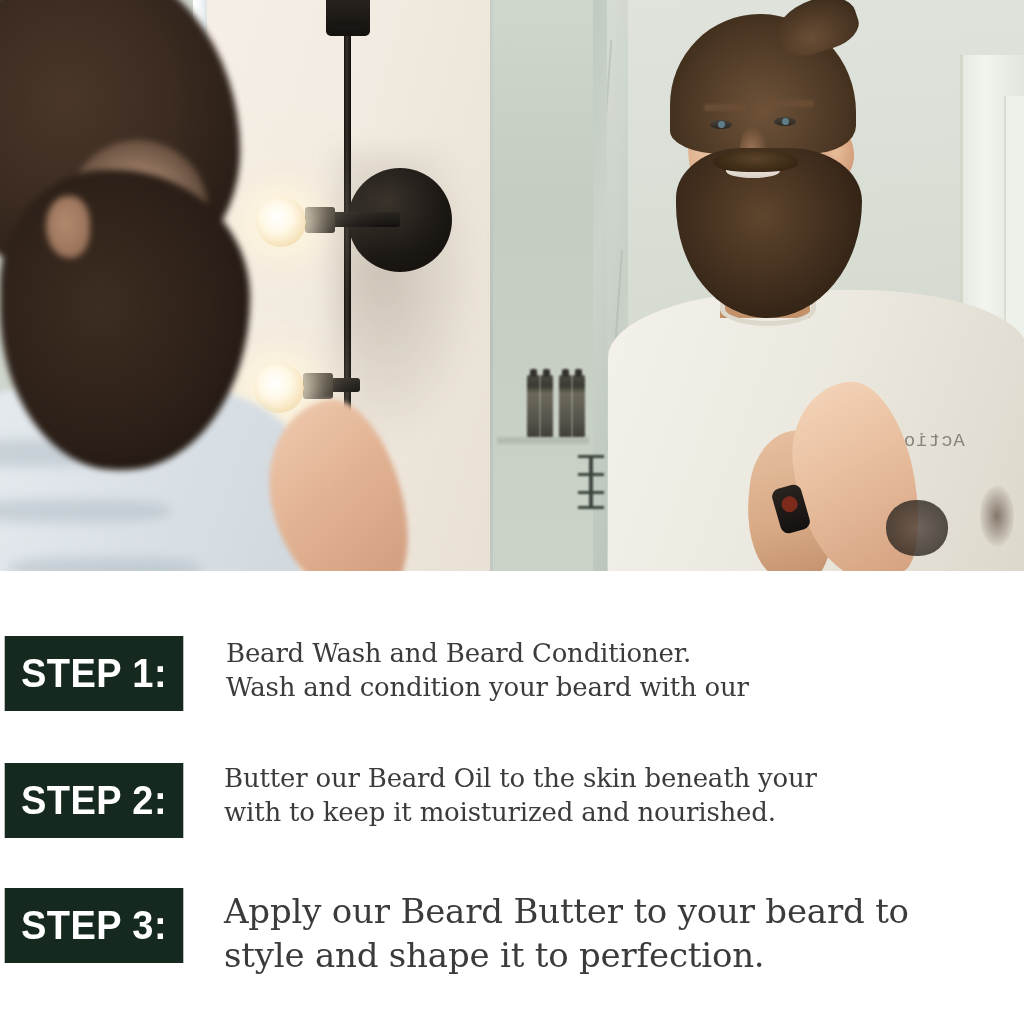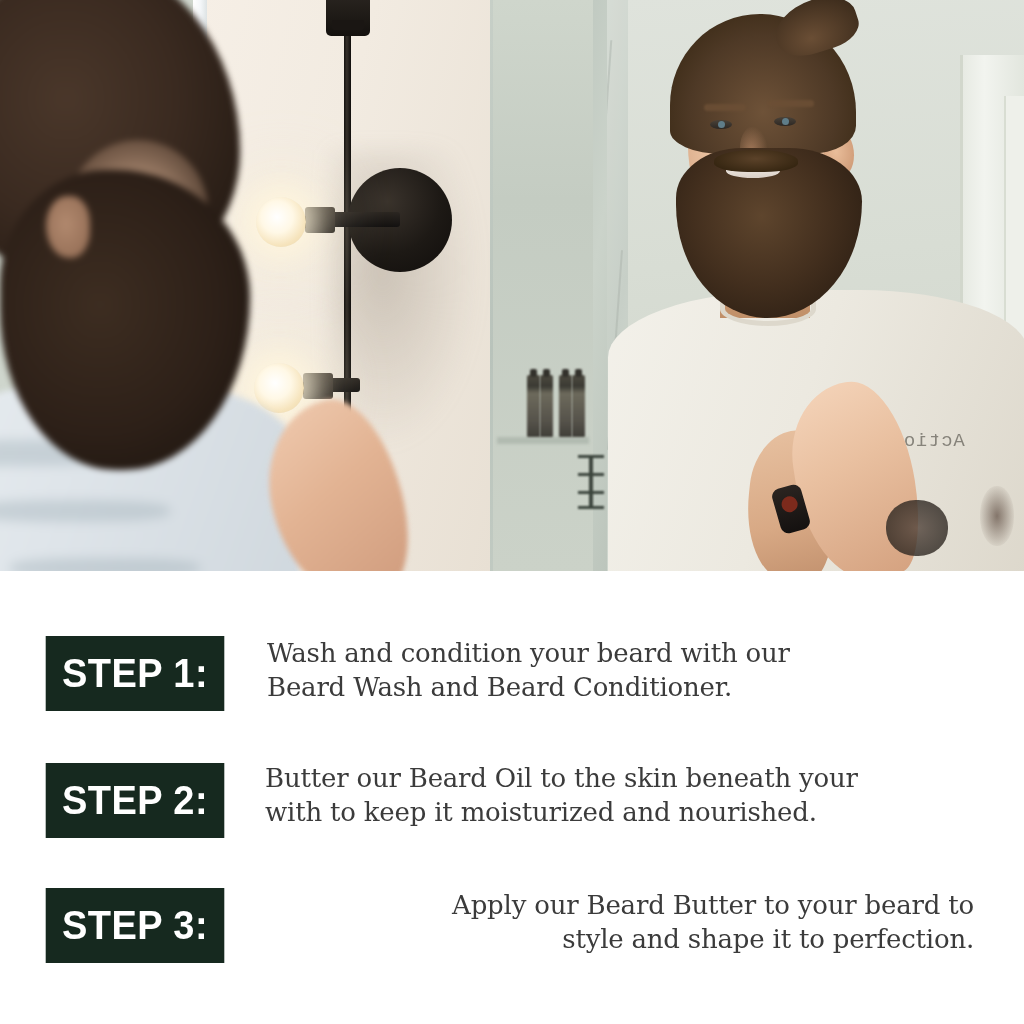--- a/index.html
+++ b/index.html
@@ -339,21 +339,20 @@
 
   
   .steps {
     position:absolute;
     left:0; top:636px; width:1024px;
   }
   .step-row {
     position:relative;
     display:flex;
     align-items:flex-start;
-    padding-left:41px;
     margin-bottom:50px;
   }
   .step-badge {
     flex:0 0 auto;
     width:188px; height:75px;
     background:#16291f;
     color:#ffffff;
     display:flex; align-items:center; justify-content:center;
     font-family:"Liberation Sans Narrow","Liberation Sans", sans-serif;
     font-weight:700;
@@ -371,21 +370,21 @@
     font-size:27px;
     line-height:1.30;
     letter-spacing:-.2px;
     padding-top:1px;
   }
   .step-text .ln { display:block; white-space:nowrap; }
 
   
   #step-2 .step-badge { margin-top:2px; }
   #step-2 .step-text  { font-size:26px; margin-left:36px; }
-  #step-3 .step-text  { font-size:26px; margin-left:36px;text-align:right; }
+  #step-3 .step-text  { font-size:34px; margin-left:36px; }
   #step-1 .step-text  { font-size:26px; }
 </style>
 </head>
 <body>
 
 <div id="page">
 
   <div class="photo">
 
     <div class="wall-right"></div>
@@ -471,22 +470,22 @@
       <div class="pr-tattoo2"></div>
     </div>
   </div>
 
 
   <div class="steps">
 
     <div class="step-row" id="step-1">
       <div class="step-badge">STEP 1:</div>
       <div class="step-text">
+        <span class="ln">Beard Wash and Beard Conditioner.</span>
         <span class="ln">Wash and condition your beard with our</span>
-        <span class="ln">Beard Wash and Beard Conditioner.</span>
       </div>
     </div>
 
     <div class="step-row" id="step-2">
       <div class="step-badge">STEP 2:</div>
       <div class="step-text">
         <span class="ln">Butter our Beard Oil to the skin beneath your</span>
         <span class="ln">with to keep it moisturized and nourished.</span>
       </div>
     </div>

